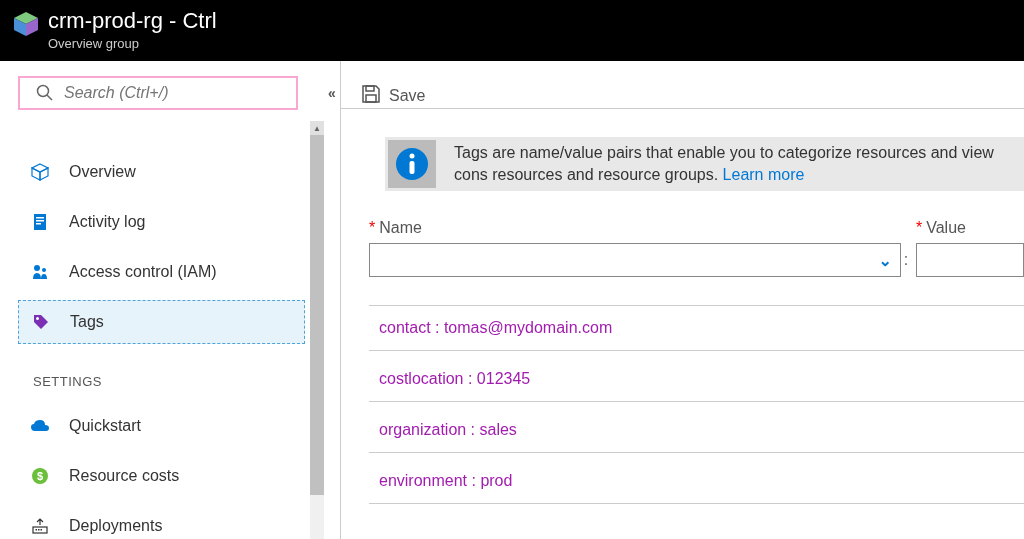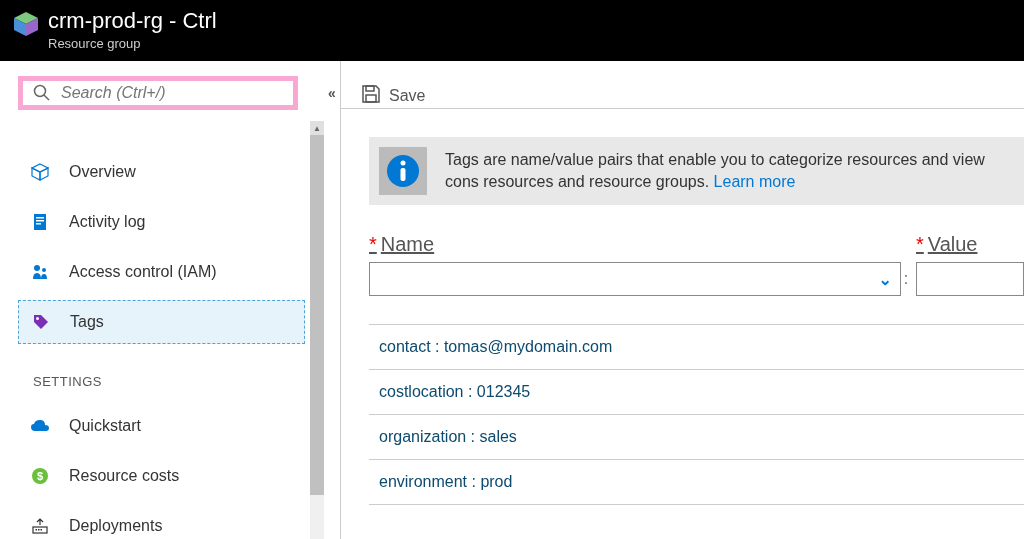--- a/index.html
+++ b/index.html
@@ -69,25 +69,25 @@
       display: flex;
       align-items: flex-start;
       justify-content: center;
       padding-top: 24px;
       color: #555;
       font-size: 14px;
       font-weight: bold;
     }
     
     .search-box {
-      border: 5px solid #f9a8d4;
+      border: 2px solid #f9a8d4;
       height: 34px;
       display: flex;
       align-items: center;
-      padding: 0 10px;
+      padding: 0 16px;
       width: 280px;
       margin-bottom: 40px;
     }
     .search-box svg { flex-shrink: 0; }
     .search-input {
       border: none;
       outline: none;
       font-style: italic;
       font-size: 16px;
       color: #888;
@@ -138,21 +138,22 @@
       font-size: 16px;
       cursor: pointer;
     }
     .toolbar-btn .icon-slot { margin-right: 8px; }
     
     .main-content { padding: 28px 0 0 28px; }
     .info-box {
       background: #e8e8e8;
       display: flex;
       align-items: center;
-      padding: 10px;
+      padding: 3px;
+      margin-left: 16px;
     }
     .info-icon {
       width: 48px;
       height: 48px;
       background: #bbb;
       display: flex;
       align-items: center;
       justify-content: center;
       margin-right: 18px;
       flex-shrink: 0;
@@ -171,55 +172,56 @@
     .form-group-name { flex: 1; }
     .form-colon {
       width: 10px;
       display: flex;
       align-items: flex-end;
       justify-content: center;
       padding-bottom: 8px;
       color: #666;
     }
     .form-group-value { width: 108px; margin-left: 5px; }
-    .form-label { font-size: 20px; color: #555; margin-bottom: 6px; display: block; text-decoration: underline; }
+    .form-label { font-size: 16px; color: #555; margin-bottom: 6px; display: block; }
     .required { color: #e00; margin-right: 4px; }
     .form-input-wrap {
       border: 1px solid #888;
       height: 34px;
       display: flex;
       align-items: center;
       padding: 0 8px;
     }
     .form-input-wrap.name { justify-content: flex-end; }
     .caret-down { color: #0078d4; font-size: 16px; font-weight: bold; }
     
     .tag-list { margin-top: 28px; }
     .tag-row {
       padding: 13px 0 13px 10px;
       border-bottom: 1px solid #ccc;
       font-size: 16px;
-      color: #0c4a6e;
+      color: #a21caf;
+      margin-top: 6px;
     }
     .tag-row:first-child { border-top: 1px solid #ccc; }
   </style>
 </head>
 <body>
 
 <div class="header">
   <div class="header-icon">
     <svg width="28" height="28" viewBox="0 0 28 28">
       <polygon points="14,2 26,8 14,14 2,8" fill="#7fc97f"></polygon>
       <polygon points="2,8 14,14 14,26 2,20" fill="#4a90d9"></polygon>
       <polygon points="26,8 14,14 14,26 26,20" fill="#9966cc"></polygon>
     </svg>
   </div>
   <div class="header-text">
     <div class="header-title">crm-prod-rg - Ctrl</div>
-    <div class="header-subtitle">Resource group</div>
+    <div class="header-subtitle">Overview group</div>
   </div>
 </div>
 
 <div class="body-container">
   <div class="sidebar">
     <div class="sidebar-inner">
       <div class="search-box">
         <svg width="18" height="18" viewBox="0 0 18 18">
           <circle cx="7" cy="7" r="5.5" stroke="#666" stroke-width="1.5" fill="none"></circle>
           <line x1="11" y1="11" x2="16" y2="16" stroke="#666" stroke-width="1.5"></line>

